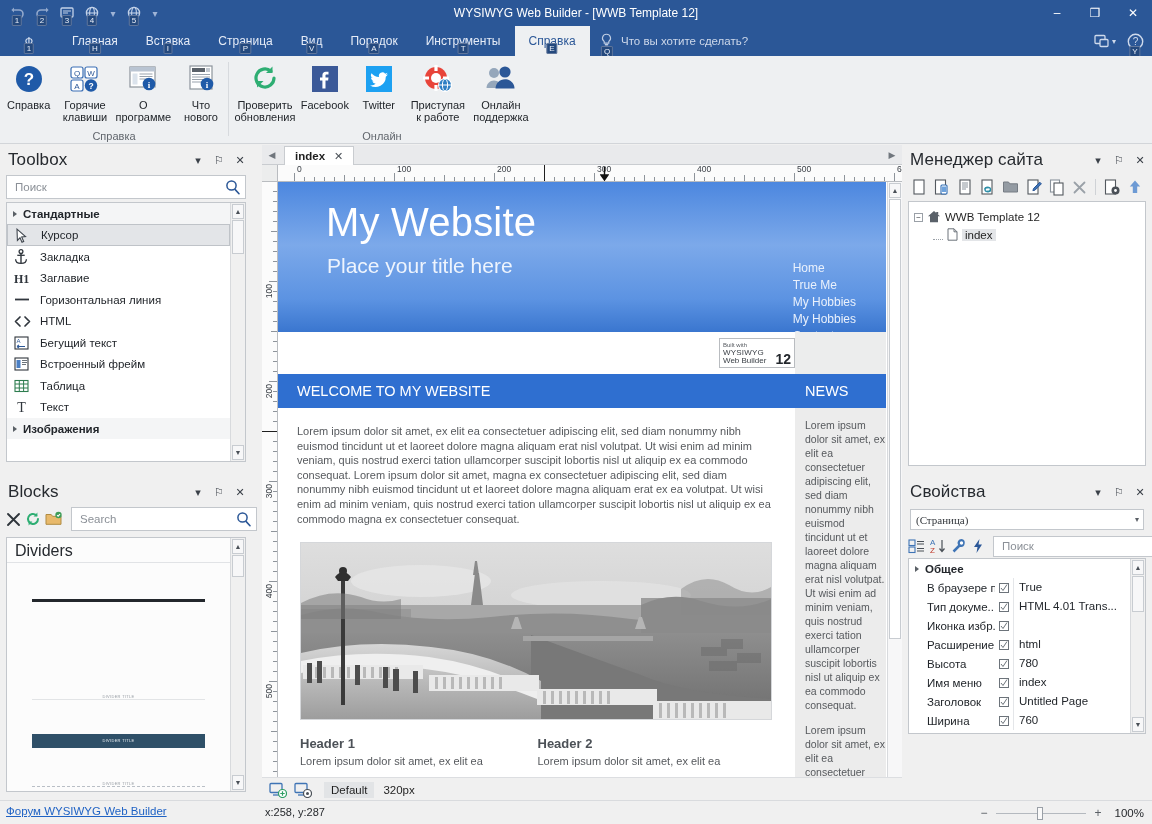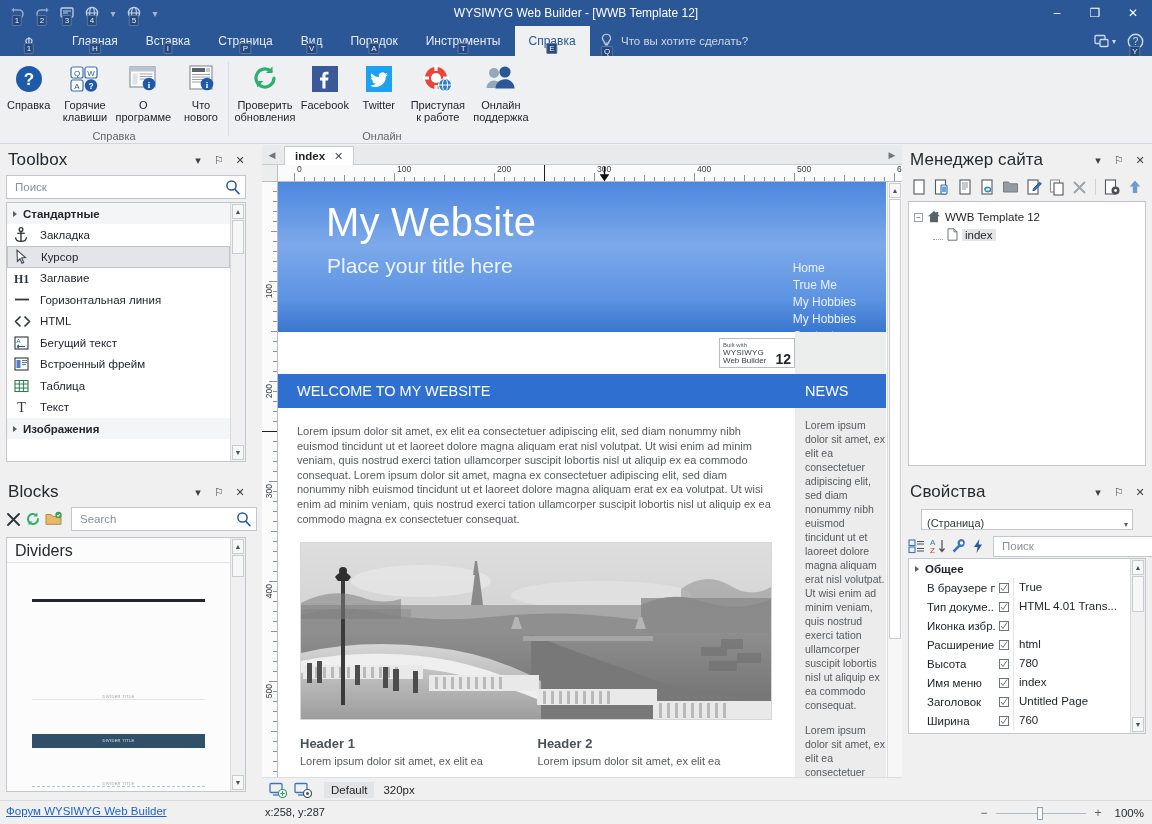--- a/index.html
+++ b/index.html
@@ -208,22 +208,22 @@
   
   .sm-toolbar { height:24px; display:flex; align-items:center; gap:2px; padding:0 6px; }
   .sm-ico { width:21px; height:21px; display:flex; align-items:center; justify-content:center; }
   .sm-sep { width:1px; height:16px; background:#cfd2d6; margin:0 3px; }
   .tree { position:absolute; left:6px; right:6px; background:#fff; border:1px solid #c3c7cc; padding:6px 0 0 5px; }
   .tnode { display:flex; align-items:center; gap:4px; height:18px; font-size:11.5px; color:#1f1f1f; }
   .texp { width:9px; height:9px; border:1px solid #9aa0a7; background:#fff; font-size:8px; line-height:7px; text-align:center; color:#3b4047; }
   .tsel { background:#e3e5e8; padding:0 3px; }
 
   .prop-combo {
-    height:21px; margin:2px 19px 3px; background:#fff; border:1px solid #c3c7cc;
-    display:flex; align-items:flex-end; padding:0 4px 0 5px; font-size:11px; color:#33373c;
+    height:21px; margin:2px 8px 3px; background:#fff; border:1px solid #c3c7cc;
+    display:flex; align-items:center; padding:0 4px 0 5px; font-size:11px; color:#33373c;font-family:Liberation Serif, serif;
   }
   .prop-toolbar { height:26px; display:flex; align-items:center; gap:4px; padding:0 6px; }
   .pt-ico { width:22px; height:22px; display:flex; align-items:center; justify-content:center; }
   .prop-search { flex:1; height:21px; background:#fff; border:1px solid #c3c7cc; display:flex; align-items:center; padding:0 4px 0 6px; margin-left:4px; }
   .prop-search input { border:0; outline:0; flex:1; font-size:11.5px; color:#33373c; font-family:"Liberation Sans", sans-serif; background:transparent; }
   .prop-search input::placeholder { color:#8b9097; }
 
   .prop-grid { position:absolute; left:6px; right:6px; background:#fff; border:1px solid #c3c7cc; overflow:hidden; }
   .pg-cat { height:19px; display:flex; align-items:center; gap:6px; padding-left:6px; font-size:11.5px; font-weight:bold; color:#22262b; }
   .pg-row { height:19px; display:flex; align-items:center; font-size:11.5px; color:#22262b; }
@@ -503,38 +503,38 @@
           </svg>
       </span>
     </div>
 
     <div class="listbox" style="top:57px;height:260px">
       <div style="position:absolute;left:0;top:0;right:15px;bottom:0;overflow:hidden">
         <div class="cat-row">
           <span class="tri"></span>
           <span>Стандартные</span>
         </div>
+        <div class="tool-row sel">
+          <span class="tool-ico">
+            <svg width="13" height="15" viewBox="0 0 13 15">
+                <path d="M2 1.2l8.5 7.4-3.8.4 2 4.4-1.7.8-2-4.4-2.6 2.6z" fill="#fff" stroke="#40474f" stroke-width="1.1"></path>
+              </svg>
+          </span>
+          <span>Курсор</span>
+        </div>
         <div class="tool-row">
           <span class="tool-ico">
             <svg width="14" height="16" viewBox="0 0 14 16">
                 <circle cx="7" cy="2.6" r="1.9" fill="none" stroke="#30363d" stroke-width="1.3"></circle>
                 <path d="M7 4.6v9.5" stroke="#30363d" stroke-width="1.4"></path>
                 <path d="M3.3 6.3h7.4" stroke="#30363d" stroke-width="1.3"></path>
                 <path d="M1.6 10.2c0 2.6 2.4 4.2 5.4 4.2s5.4-1.6 5.4-4.2" fill="none" stroke="#30363d" stroke-width="1.3"></path>
               </svg>
           </span>
           <span>Закладка</span>
-        </div>
-        <div class="tool-row sel">
-          <span class="tool-ico">
-            <svg width="13" height="15" viewBox="0 0 13 15">
-                <path d="M2 1.2l8.5 7.4-3.8.4 2 4.4-1.7.8-2-4.4-2.6 2.6z" fill="#fff" stroke="#40474f" stroke-width="1.1"></path>
-              </svg>
-          </span>
-          <span>Курсор</span>
         </div>
         <div class="tool-row">
           <span class="tool-ico">
             <svg width="17" height="13" viewBox="0 0 17 13">
                 <text x="0" y="11" font-size="12" font-family="Liberation Serif, serif" font-weight="bold" fill="#30363d">H1</text>
               </svg>
           </span>
           <span>Заглавие</span>
         </div>
         <div class="tool-row">

